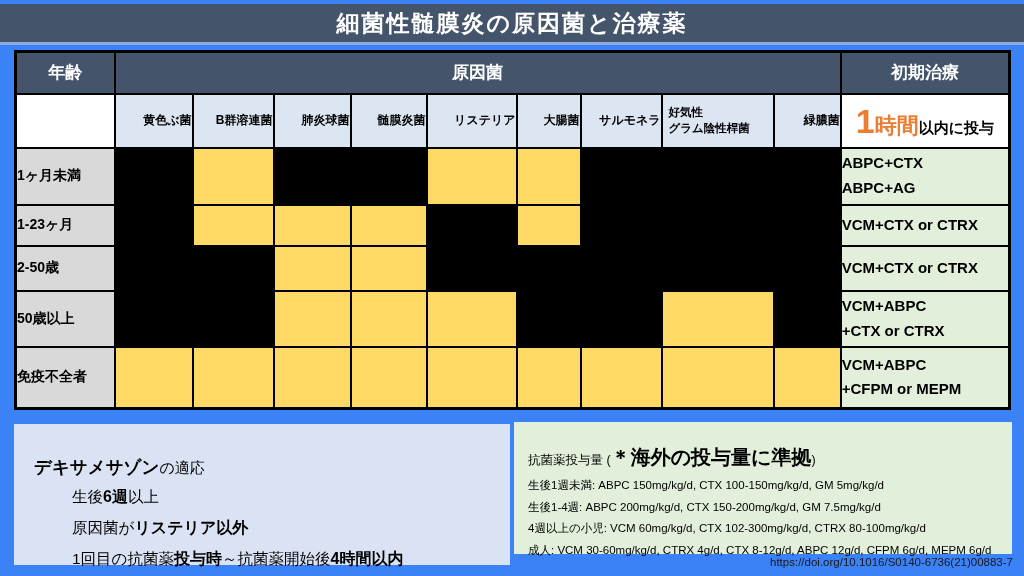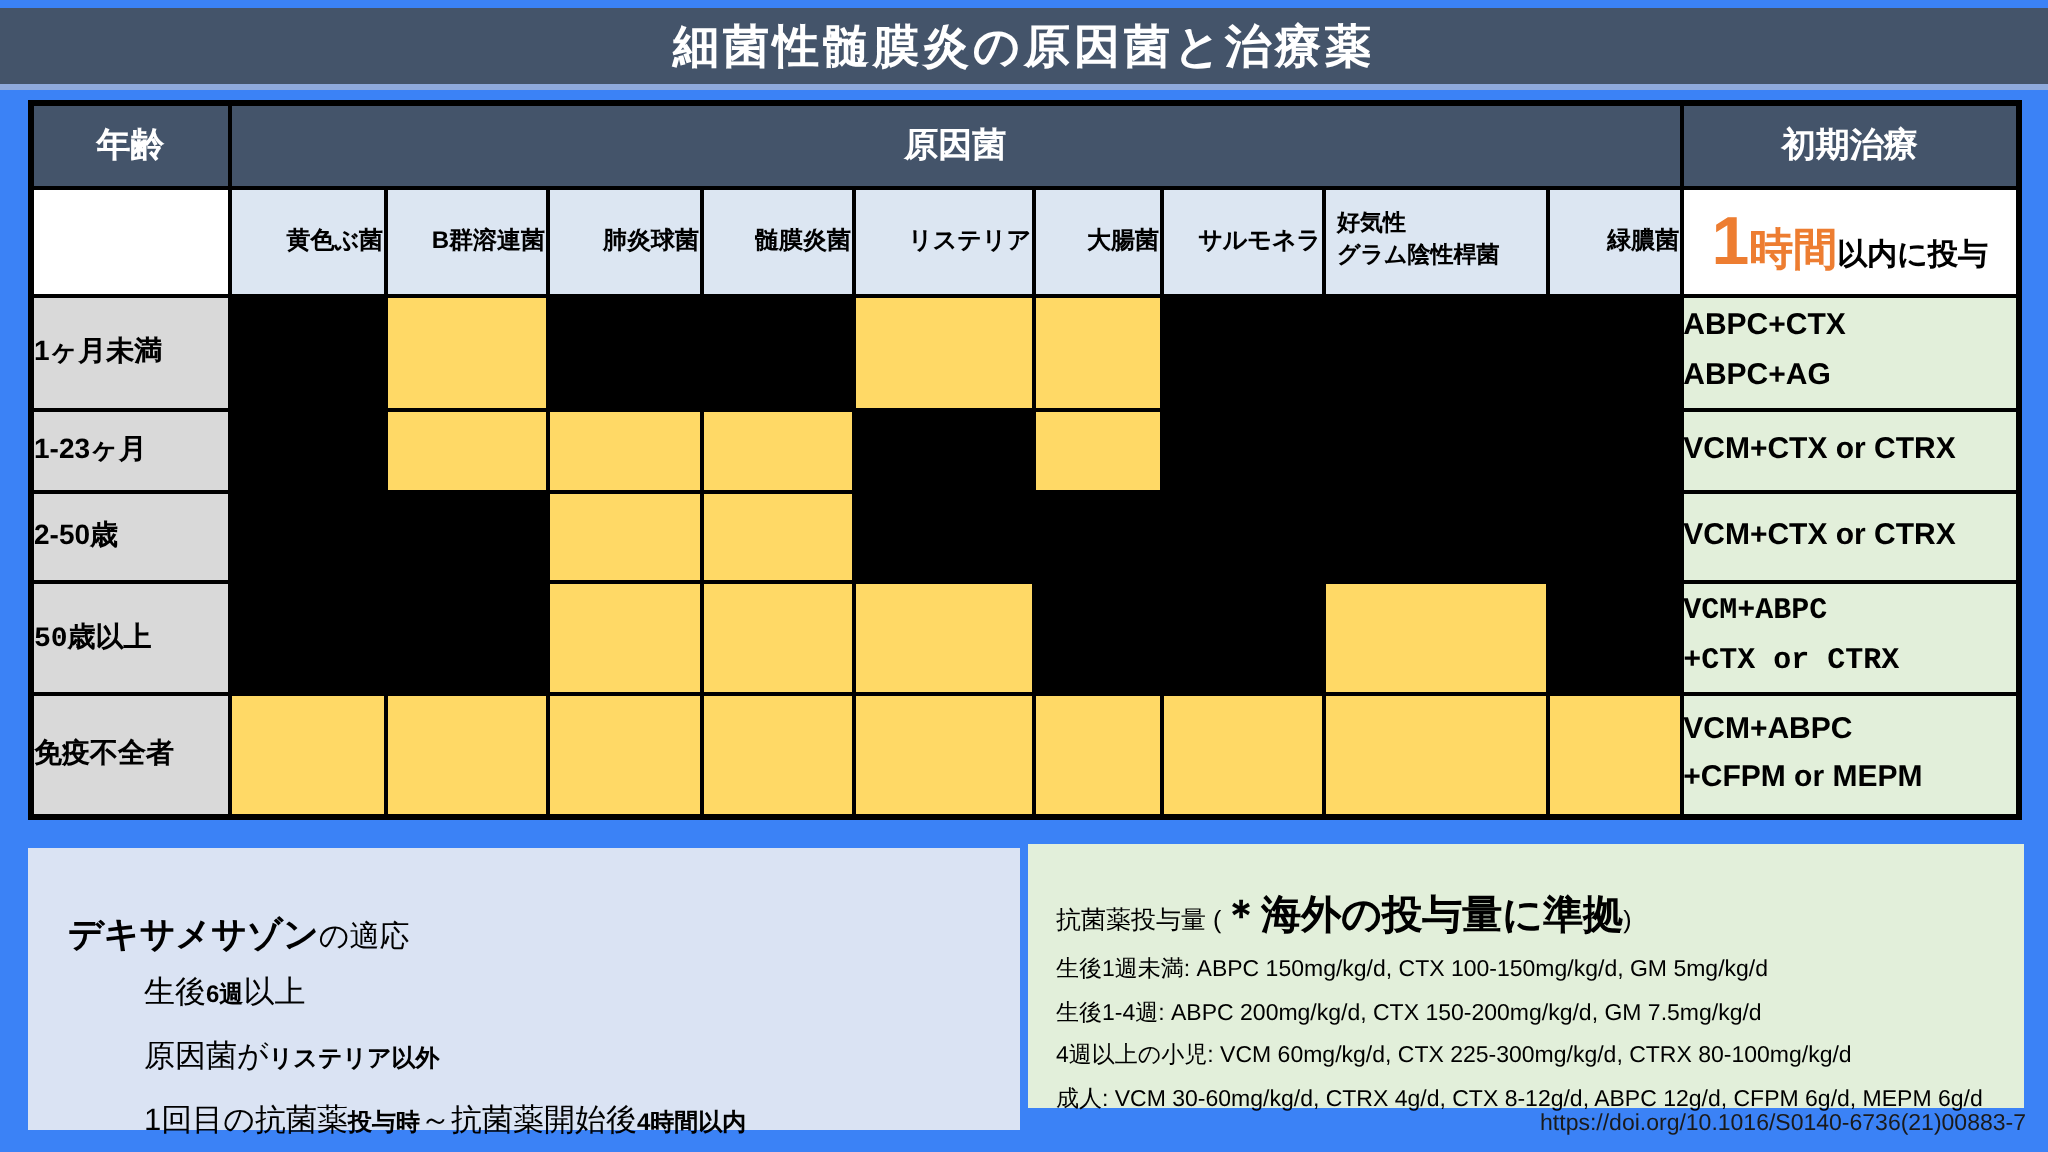--- a/index.html
+++ b/index.html
@@ -46,21 +46,21 @@
   }
   td.treatment div{line-height:1.65;}
   
   .dexa-box{
     position:absolute;left:14px;top:424px;width:496px;height:141px;
     background:var(--lavender);
   }
   .dexa-title{padding:31px 0 2px 20px;font-size:15px;}
   .dexa-title .b{font-size:17.5px;font-weight:700;}
   .dexa-line{margin-left:58px;font-size:15.5px;line-height:31px;}
-  .dexa-line .b{font-weight:700;font-size:12px;margin-top:27px;}
+  .dexa-line .b{font-weight:700;font-size:16px;margin-top:27px;}
   
   .dose-box{
     position:absolute;left:514px;top:422px;width:498px;height:132px;
     background:var(--green);box-sizing:border-box;padding:22px 0 0 14px;
   }
   .dose-title{font-size:12.5px;margin-bottom:4px;}
   .dose-title .b{font-weight:700;font-size:20px;}
   .dose-line{font-size:11.5px;line-height:21.5px;white-space:nowrap;}
   
   .doi{position:absolute;right:11px;top:556px;font-size:11.5px;color:#1a1a1a;}
@@ -149,21 +149,21 @@
           <td class="cell on"></td>
           <td class="cell"></td>
           <td class="cell"></td>
           <td class="cell"></td>
           <td class="cell"></td>
           <td class="cell"></td>
           <td class="treatment">
             <div>VCM+CTX or CTRX</div>
           </td>
         </tr>
-        <tr style="height: 56px; font-family: Liberation Mono, monospace;">
+        <tr style="height: 56px;">
           <td class="age">50歳以上</td>
           <td class="cell"></td>
           <td class="cell"></td>
           <td class="cell on"></td>
           <td class="cell on"></td>
           <td class="cell on"></td>
           <td class="cell"></td>
           <td class="cell"></td>
           <td class="cell on"></td>
           <td class="cell"></td>
@@ -198,20 +198,20 @@
         <div class="dexa-line"><span>原因菌が</span><span class="b">リステリア以外</span></div>
         <div class="dexa-line"><span>1回目の抗菌薬</span><span class="b">投与時</span><span>～抗菌薬開始後</span><span class="b">4時間以内</span></div>
       </div>
   </div>
 
   <div class="dose-box">
     <div class="dose-title" id="dose-title"><span>抗菌薬投与量 (</span><span class="b">＊海外の投与量に準拠</span><span>)</span></div>
     <div id="dose-lines">
         <div class="dose-line">生後1週未満: ABPC 150mg/kg/d, CTX 100-150mg/kg/d, GM 5mg/kg/d</div>
         <div class="dose-line">生後1-4週: ABPC 200mg/kg/d, CTX 150-200mg/kg/d, GM 7.5mg/kg/d</div>
-        <div class="dose-line">4週以上の小児: VCM 60mg/kg/d, CTX 225-300mg/kg/d, CTRX 80-100mg/kg/d</div>
+        <div class="dose-line">4週以上の小児: VCM 60mg/kg/d, CTX 102-300mg/kg/d, CTRX 80-100mg/kg/d</div>
         <div class="dose-line">成人: VCM 30-60mg/kg/d, CTRX 4g/d, CTX 8-12g/d, ABPC 12g/d, CFPM 6g/d, MEPM 6g/d</div>
       </div>
   </div>
 
   <div class="doi">https://doi.org/10.1016/S0140-6736(21)00883-7</div>
 
 </div>
 
 </body></html>

